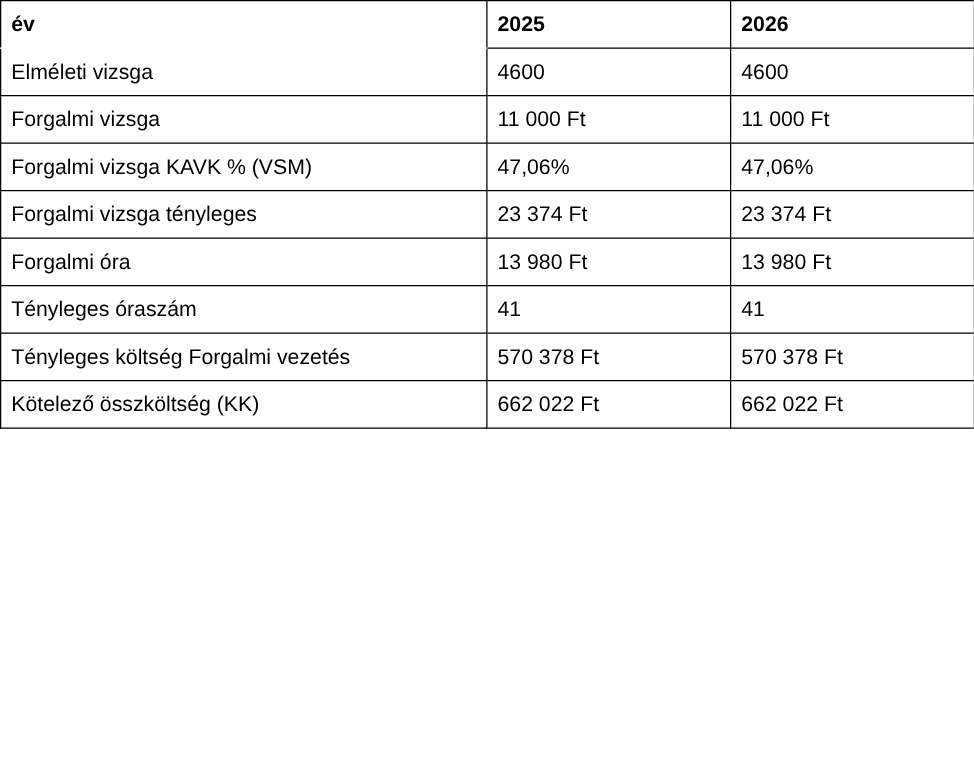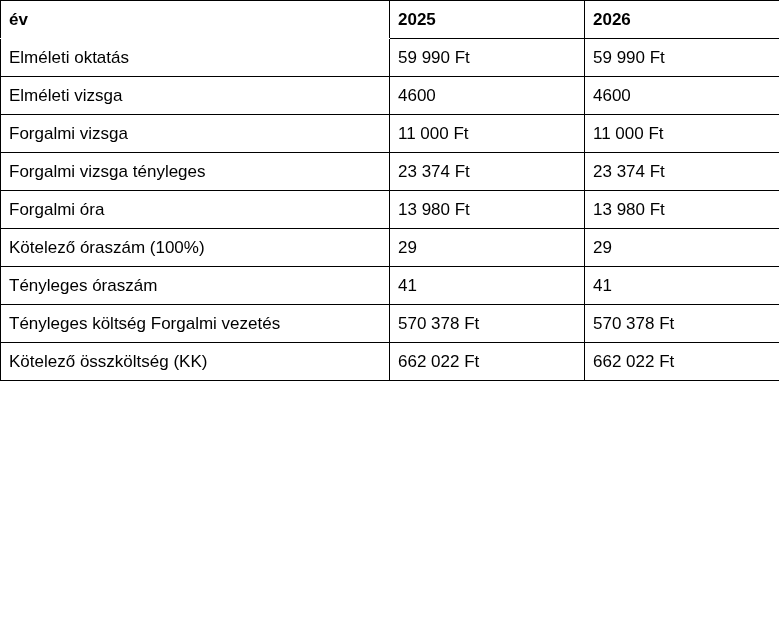--- a/index.html
+++ b/index.html
@@ -65,48 +65,43 @@
       <col class="c-v1">
       <col class="c-v2">
     </colgroup>
     <tbody>
       <tr class="head head-1">
         <td class="label">év</td>
         <td class="value">2025</td>
         <td class="value">2026</td>
       </tr>
       <tr>
-        <td class="label">Elméleti oktatás</td>
-        <td class="value">59 990 Ft</td>
-        <td class="value">59 990 Ft</td>
-      </tr>
-      <tr>
         <td class="label">Elméleti vizsga</td>
         <td class="value">4600</td>
         <td class="value">4600</td>
       </tr>
       <tr>
         <td class="label">Forgalmi vizsga</td>
         <td class="value">11 000 Ft</td>
         <td class="value">11 000 Ft</td>
       </tr>
       <tr>
+        <td class="label">Forgalmi vizsga KAVK % (VSM)</td>
+        <td class="value">47,06%</td>
+        <td class="value">47,06%</td>
+      </tr>
+      <tr>
         <td class="label">Forgalmi vizsga tényleges</td>
         <td class="value">23 374 Ft</td>
         <td class="value">23 374 Ft</td>
       </tr>
       <tr>
         <td class="label">Forgalmi óra</td>
         <td class="value">13 980 Ft</td>
         <td class="value">13 980 Ft</td>
-      </tr>
-      <tr>
-        <td class="label">Kötelező óraszám (100%)</td>
-        <td class="value">29</td>
-        <td class="value">29</td>
       </tr>
       <tr>
         <td class="label">Tényleges óraszám</td>
         <td class="value">41</td>
         <td class="value">41</td>
       </tr>
       <tr>
         <td class="label">Tényleges költség Forgalmi vezetés</td>
         <td class="value">570 378 Ft</td>
         <td class="value">570 378 Ft</td>

